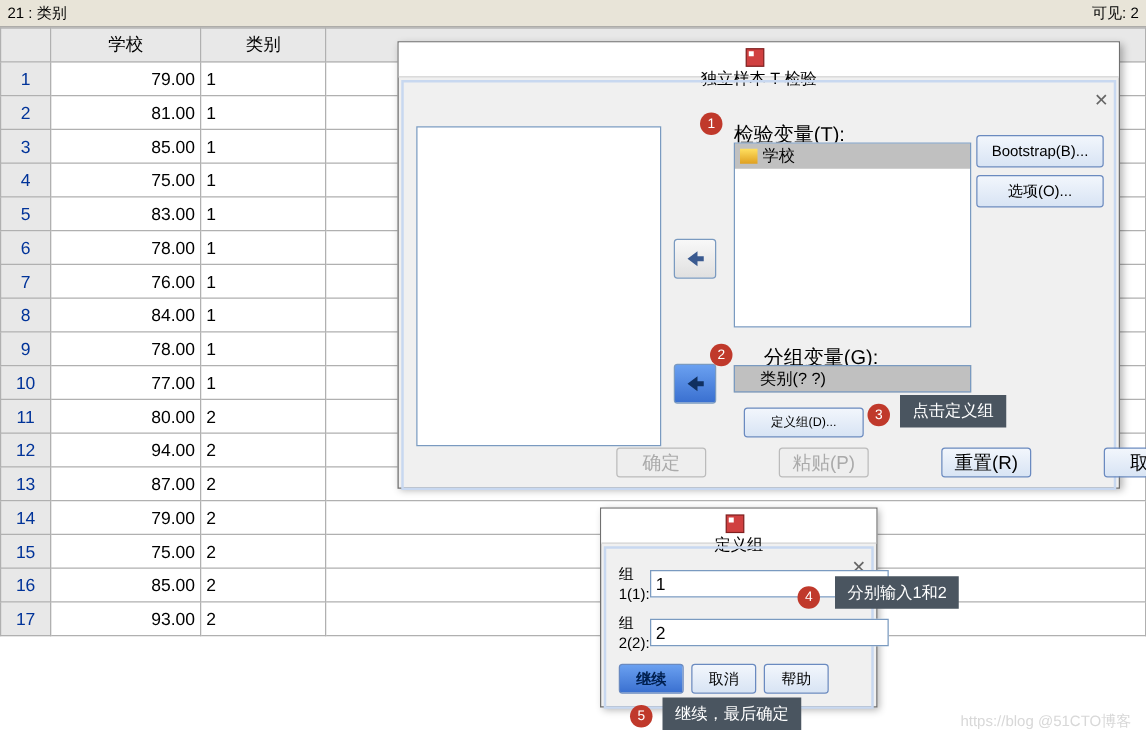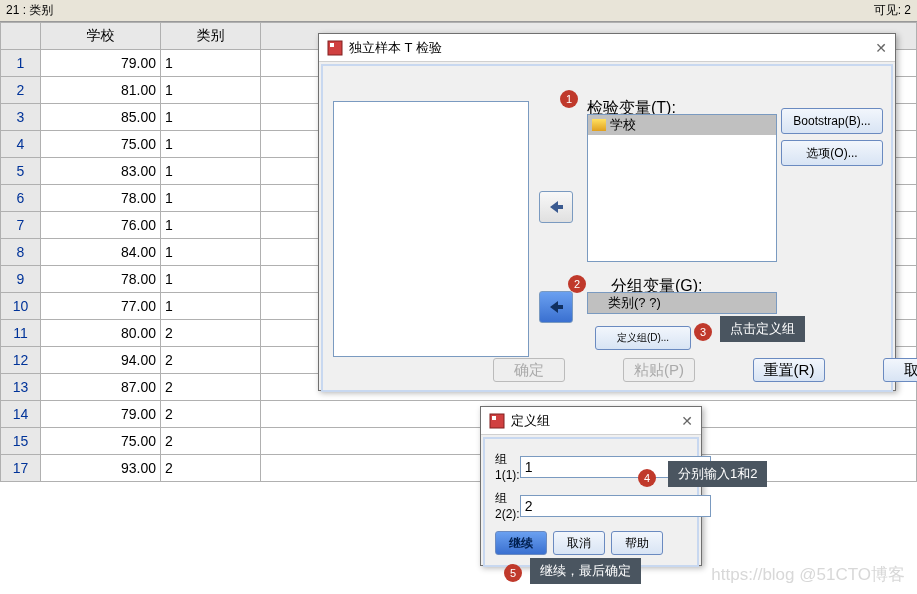--- a/index.html
+++ b/index.html
@@ -75,20 +75,21 @@
       height: 358px;
     }
     .dialog-title {
       display: flex;
       align-items: center;
       padding: 4px 8px;
       font-size: 13px;
       border-bottom: 1px solid #d0d0d0;
       height: 28px;
       background: #fff;
+      flex-direction: column;
     }
     .dialog-title .icon {
       width: 16px; height: 16px;
       margin-right: 6px;
       display: inline-flex;
       align-items:center;
       justify-content:center;
     }
     .dialog-title .close {
       margin-left: auto;
@@ -313,21 +314,21 @@
       color:#fff;font-size:11px;
       display:flex;align-items:center;justify-content:center;
       top: 469px; left: 638px; z-index:100;
     }
     
     .watermark {
       position: absolute;
       right: 12px;
       bottom: 8px;
       color: #d8d8d8;
-      font-size: 17px;
+      font-size: 12px;
       z-index: 0;
     }
   </style>
 </head>
 <body>
 
 <div class="info-bar">
   <span>21 : 类别</span>
   <span>可见: 2</span>
 </div>
@@ -422,20 +423,26 @@
       </tr>
       <tr>
         <td class="row-num">14</td>
         <td class="val-num">79.00</td>
         <td class="val-cat">2</td>
         <td></td>
       </tr>
       <tr>
         <td class="row-num">15</td>
         <td class="val-num">75.00</td>
+        <td class="val-cat">2</td>
+        <td></td>
+      </tr>
+      <tr>
+        <td class="row-num">16</td>
+        <td class="val-num">85.00</td>
         <td class="val-cat">2</td>
         <td></td>
       </tr>
       <tr>
         <td class="row-num">17</td>
         <td class="val-num">93.00</td>
         <td class="val-cat">2</td>
         <td></td>
       </tr>
     </tbody>

